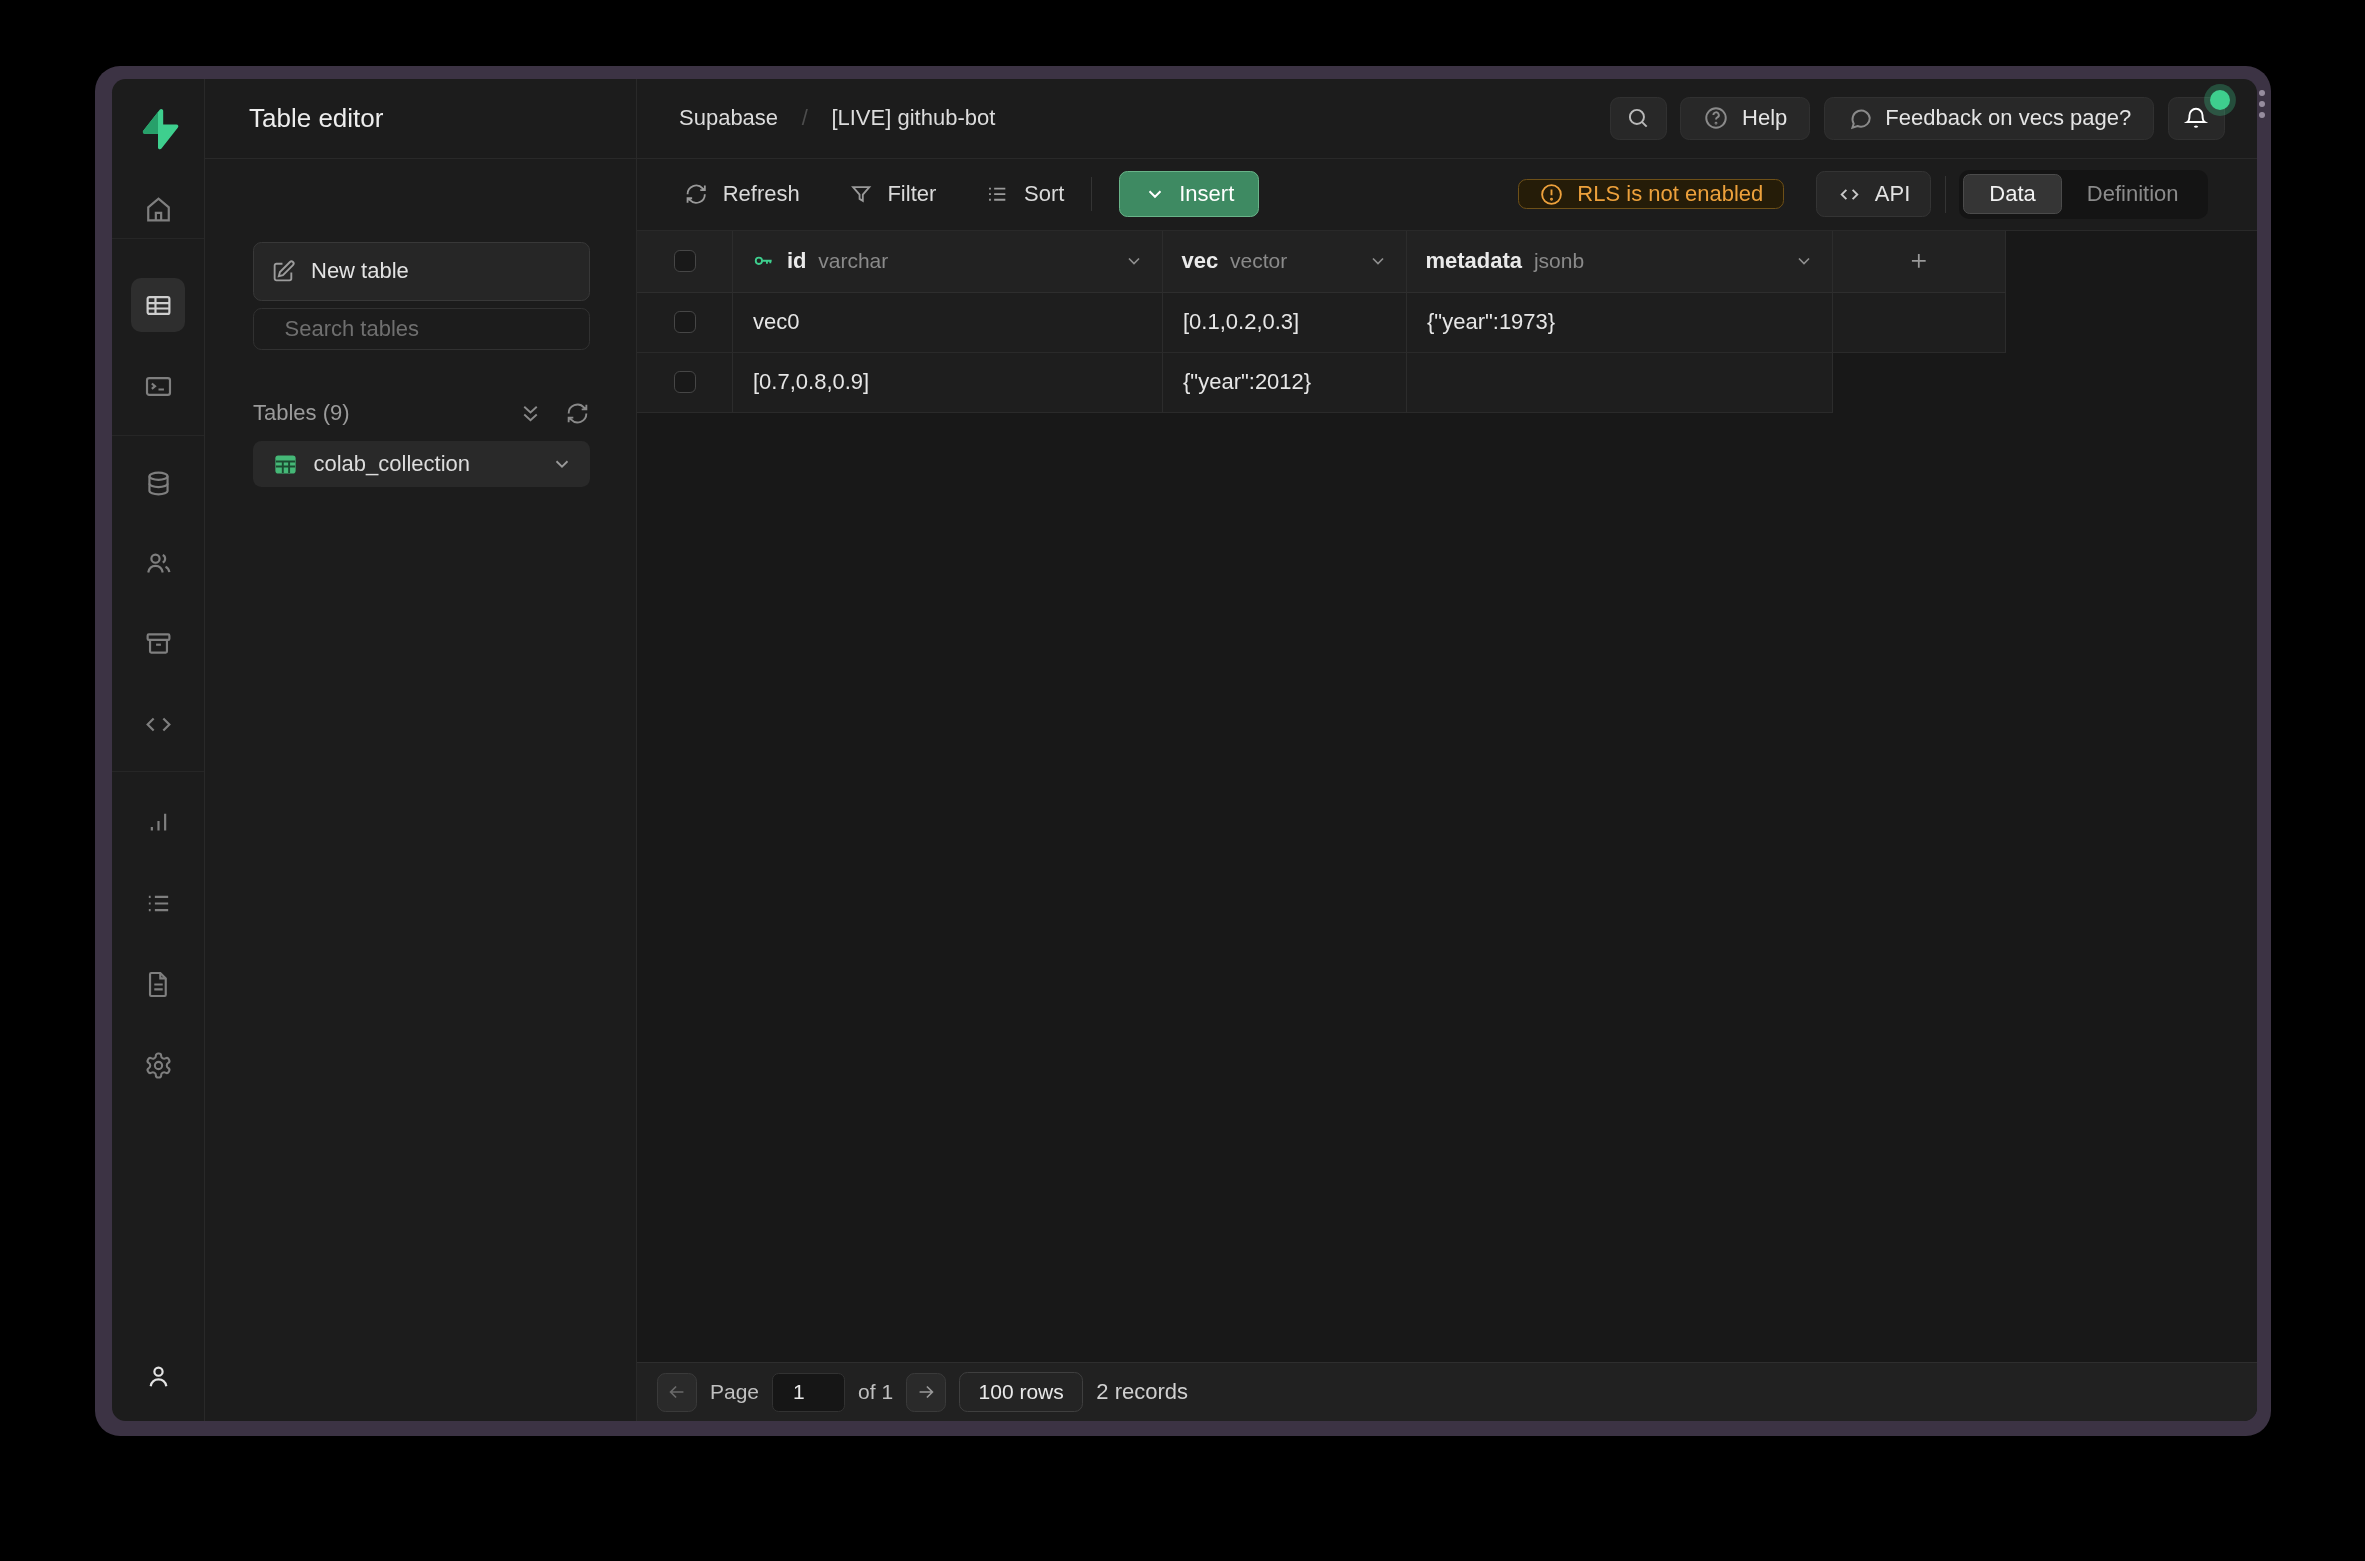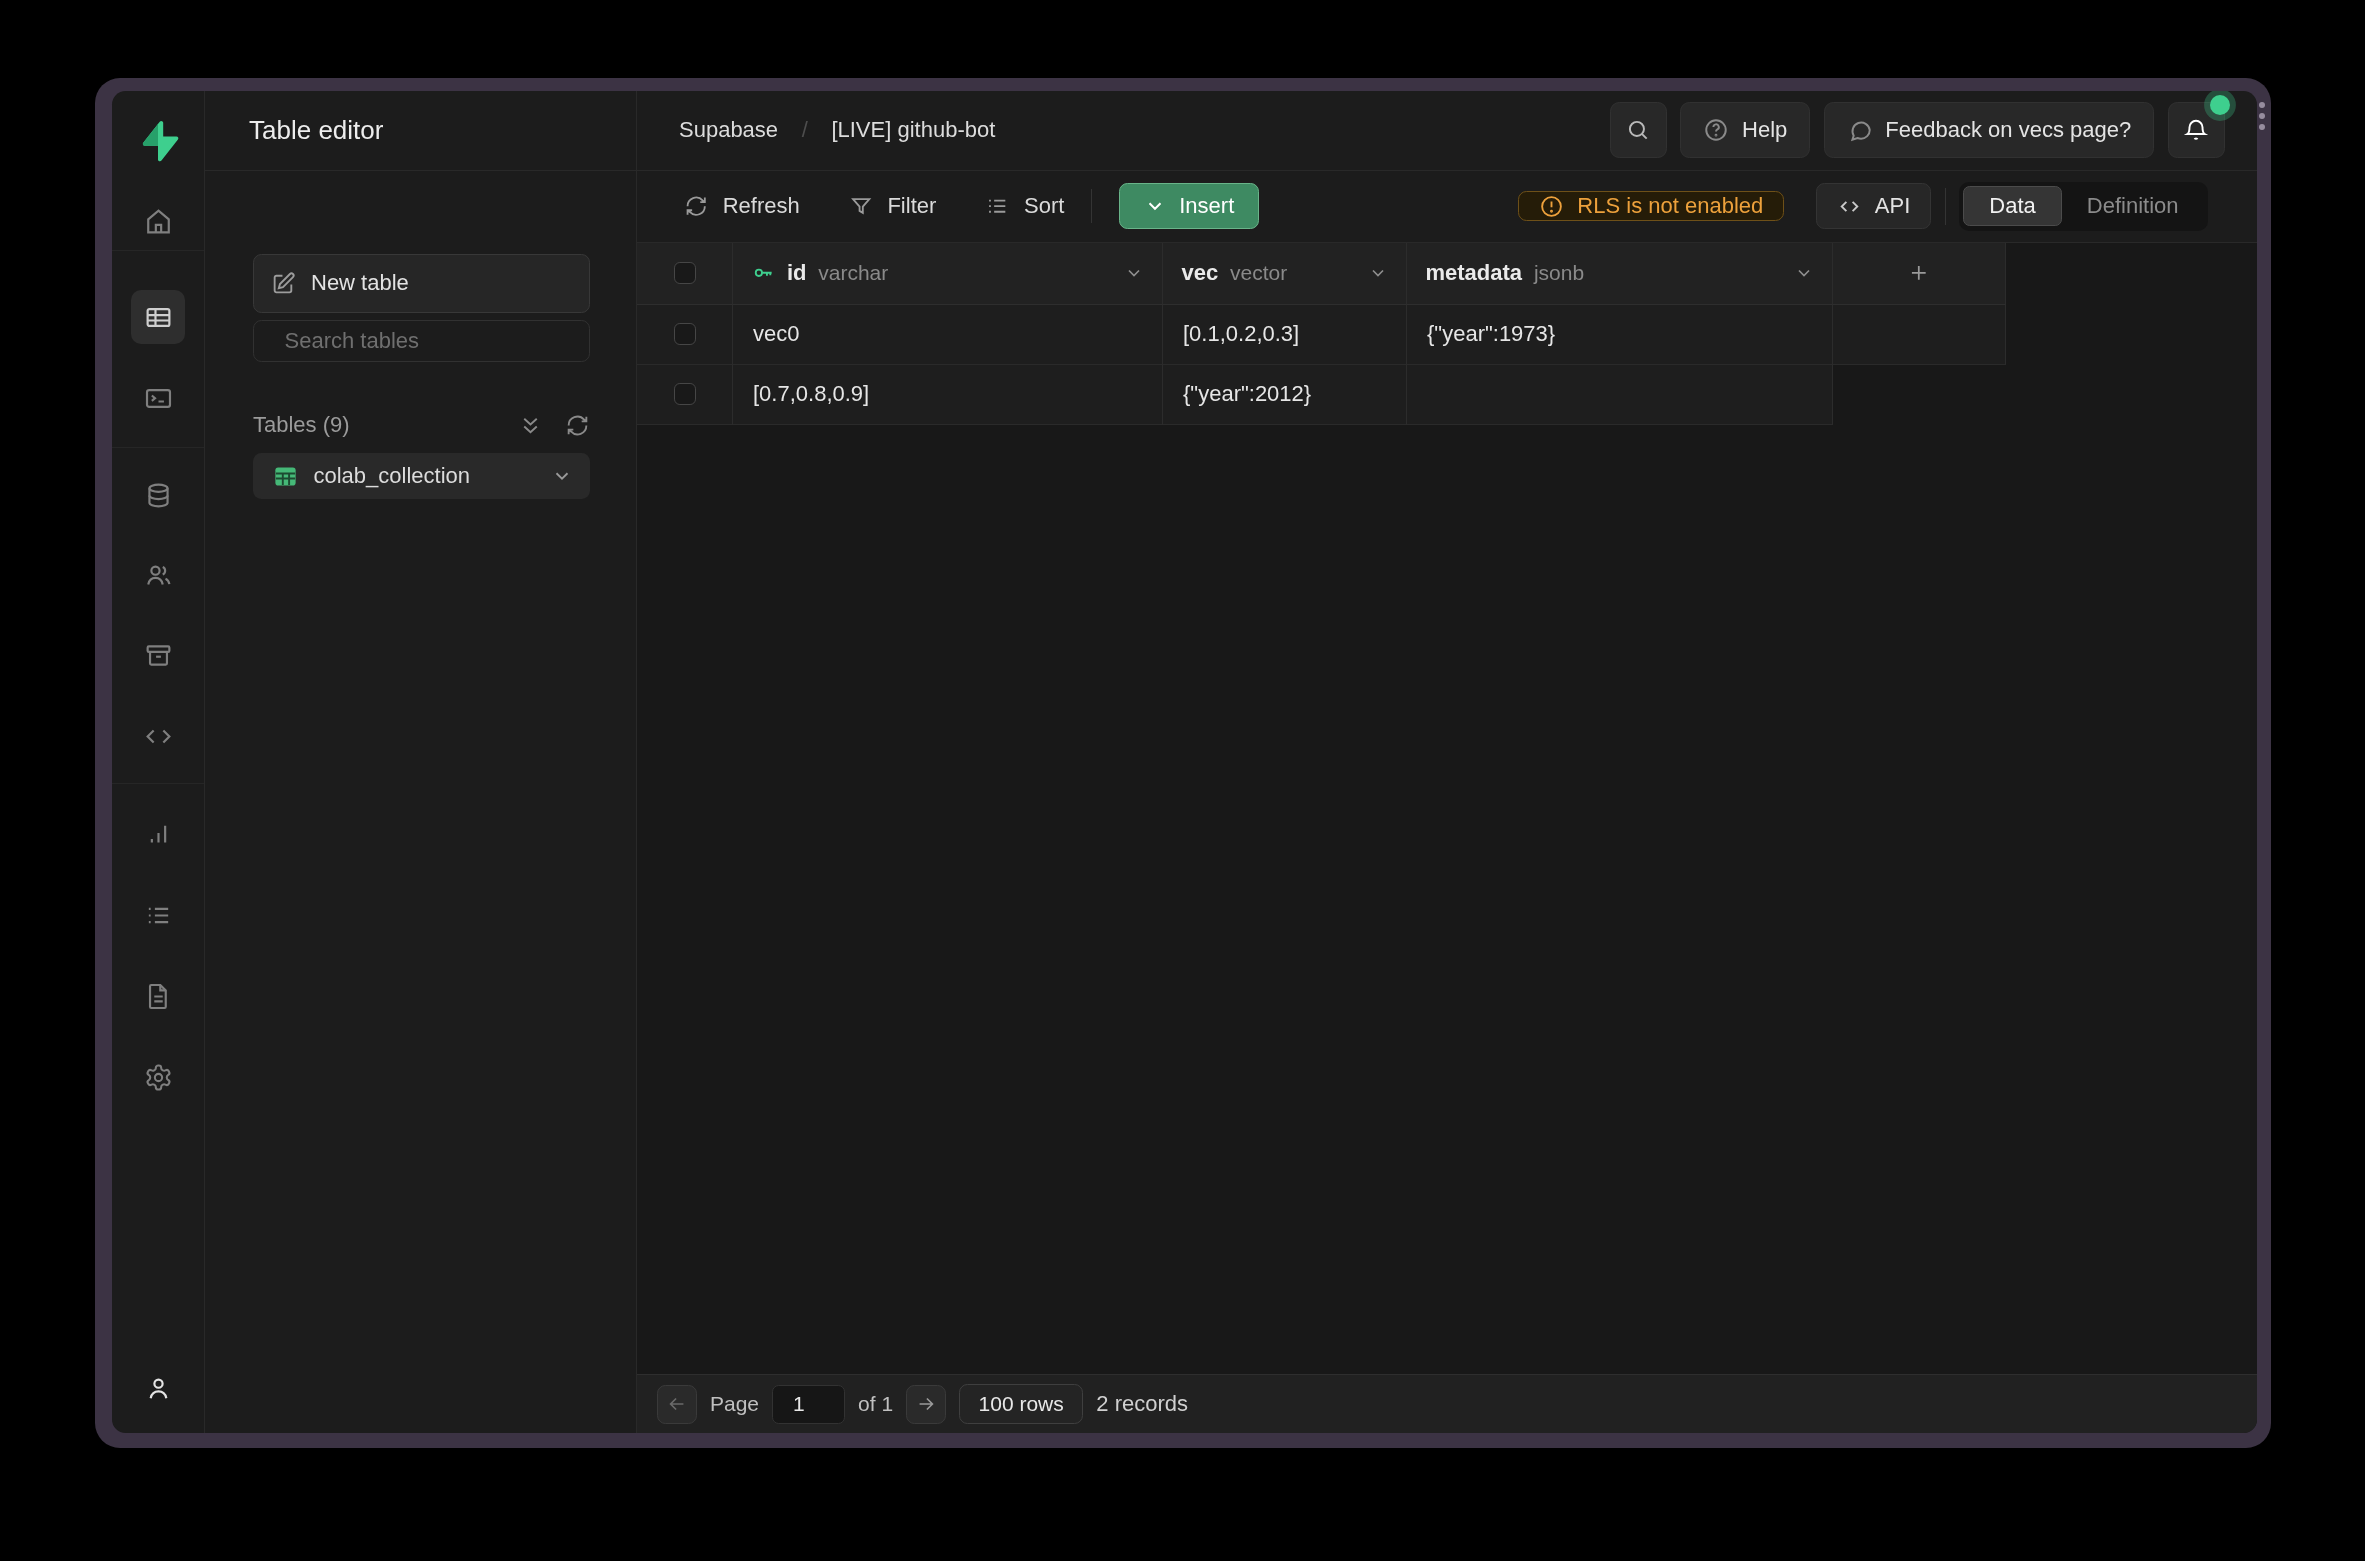--- a/index.html
+++ b/index.html
@@ -1,21 +1,21 @@
 <!DOCTYPE html>
 <html style="--brand-green: #3ecf8e; --online-dot: #3ecf8e; --insert-button-bg: #3e8a62; --insert-button-border: #69b489; --warning-text: #eda13c; --warning-border: #6e5018; --warning-bg: #251c08; --table-icon-green: #45b877; --window-frame: #3c3344;font-size:13.5px"><head>
 <meta charset="utf-8">
 <style>
   * { margin:0; padding:0; box-sizing:border-box; }
   html,body { width:2366px; height:1561px; background:#000; overflow:hidden;
     font-family:"Liberation Sans", sans-serif; }
   .stage { position:relative; width:2366px; height:1561px; background:#000; }
 
   
-  .window { position:absolute; left:95px; top:78px; width:2176px; height:1370px;
+  .window { position:absolute; left:95px; top:66px; width:2176px; height:1370px;
     background:#3c3344; border-radius:25px; padding:12.6px 14.3px 15px 17px; }
   .frame-dots { position:absolute; right:4.2px; top:24.4px; width:10px;
     display:flex; flex-direction:column; align-items:center; gap:5px; }
   .frame-dots i { width:5.9px; height:5.9px; border-radius:50%; background:#968c9e; }
 
   .app { width:100%; height:100%; background:#1c1c1c; border-radius:13.5px;
     overflow:hidden; display:flex; color:#ececec; font-size:22px; }
 
   
   .rail { width:93px; flex:0 0 93px; border-right:0.8px solid #292929;
@@ -39,21 +39,21 @@
 
   
   .topbar { height:80px; flex:0 0 80px; border-bottom:0.8px solid #292929; display:flex; }
   .topbar-left { width:432px; flex:0 0 432px; border-right:0.8px solid #292929;
     display:flex; align-items:center; padding-left:44px; }
   .topbar-left h1 { font-size:26px; font-weight:400; color:#ededed; }
   .topbar-right { flex:1; display:flex; align-items:center; padding:0 32px 0 42px; }
   .breadcrumb { display:flex; align-items:center; gap:23.6px; color:#dcdcdc; }
   .breadcrumb .sep { color:#4d4d4d; }
   .top-actions { margin-left:auto; display:flex; align-items:center; gap:13.5px; }
-  .tb-btn { height:56px; border-radius:9.3px; background:#282828; border:0.8px solid #313131;
+  .tb-btn { height:43px; border-radius:9.3px; background:#282828; border:0.8px solid #313131;
     display:flex; align-items:center; justify-content:center; gap:12.6px;
     color:#e4e4e4; cursor:pointer; font-size:22px; }
   .tb-btn.square { width:57px; }
   .tb-btn.pad { padding:0 22px; }
   .tb-btn svg { width:26px; height:26px; color:#b9b9b9; }
   .tb-btn .muted-ic { color:#8a8a8a; }
   .bell-wrap { position:relative; }
   .online-dot { position:absolute; top:-6.7px; right:-5px; width:20px; height:20px;
     border-radius:50%; background:var(--online-dot,#3ecf8e);
     box-shadow:0 0 0 5.9px rgba(62,207,142,.28); }

